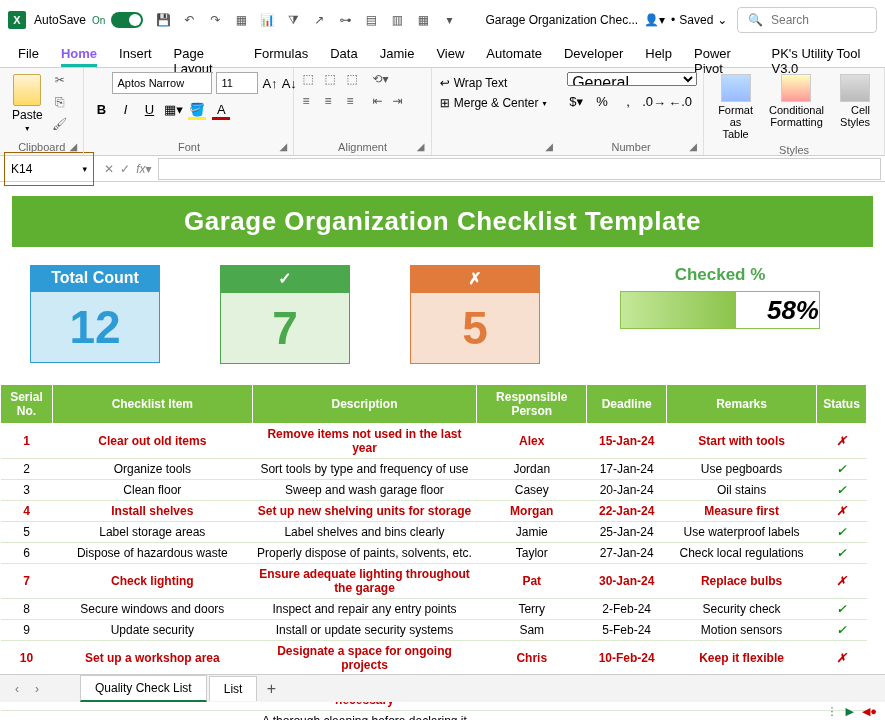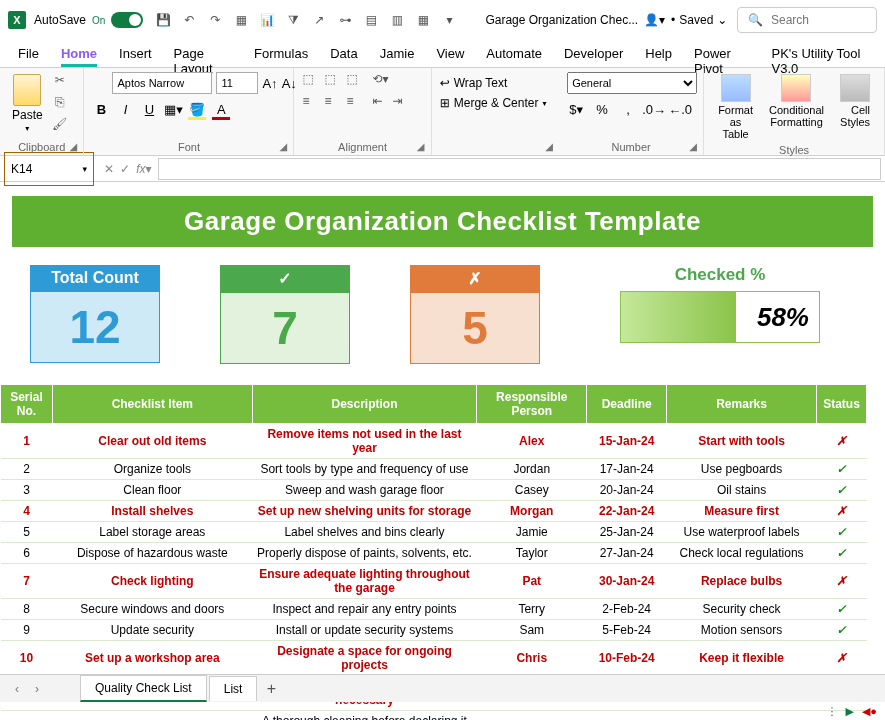--- a/index.html
+++ b/index.html
@@ -56,21 +56,21 @@
 .card-header { color: #fff; font-weight: bold; font-size: 16px; padding: 4px 0; }
 .card-body { font-size: 46px; font-weight: bold; padding: 8px 0; border: 1px solid; }
 .card-blue .card-header { background: #2e9bd6; }
 .card-blue .card-body { background: #cfeaf7; color: #2e9bd6; border-color: #2e9bd6; }
 .card-green .card-header { background: #4ca84c; }
 .card-green .card-body { background: #e2f2dc; color: #4ca84c; border-color: #4ca84c; }
 .card-orange .card-header { background: #e07b3c; }
 .card-orange .card-body { background: #f8e0d0; color: #e07b3c; border-color: #e07b3c; }
 .checked-pct { margin-left: 20px; width: 200px; }
 .checked-label { color: #4ca84c; font-weight: bold; font-size: 17px; text-align: center; margin-bottom: 6px; }
-.pct-bar { border: 1px solid #8bc34a; height: 52px; position: relative; display: flex; align-items: center; justify-content: flex-end; padding-right: 10px; }
+.pct-bar { border: 1px solid #8bc34a; height: 38px; position: relative; display: flex; align-items: center; justify-content: flex-end; padding-right: 0; }
 .pct-fill { position: absolute; left: 0; top: 0; bottom: 0; width: 58%; background: linear-gradient(to right, #c4e89a, #8bc34a); }
 .pct-text { position: relative; font-size: 26px; font-weight: bold; font-style: italic; font-family: 'Arial Black', sans-serif; }
 
 
 .data-table { width: calc(100% - 18px); border-collapse: collapse; margin: 6px 0 0; font-size: 12px; }
 .data-table th { background: #77bd3d; color: #fff; padding: 5px 4px; font-weight: bold; border: 1px solid #fff; }
 .data-table td { padding: 3px 4px; text-align: center; border-bottom: 1px solid #dce8cf; }
 .data-table tr.red td { color: #c00000; font-weight: bold; }
 .status-check { color: #0a8f0a; font-weight: bold; font-style: italic; }
 .status-x { color: #c00000; font-weight: bold; font-style: italic; }
@@ -224,21 +224,21 @@
         <span>⊞</span>
         <span>Merge &amp; Center</span>
         <span style="font-size:8px">▾</span>
       </div>
     </div>
     <div class="dialog-launcher">◢</div>
   </div>
 
   <div class="ribbon-group" style="width:145px">
     <div style="display:flex;flex-direction:column;gap:6px">
-      <select style="width:130px;height:22px;font-size:11px">
+      <select style="width:130px;height:14px;font-size:16px">
         <option>General</option>
       </select>
       <div style="display:flex;gap:8px">
         <div class="fmt-btn">$▾</div>
         <div class="fmt-btn">%</div>
         <div class="fmt-btn">,</div>
         <div class="fmt-btn">.0→</div>
         <div class="fmt-btn">←.0</div>
       </div>
     </div>

